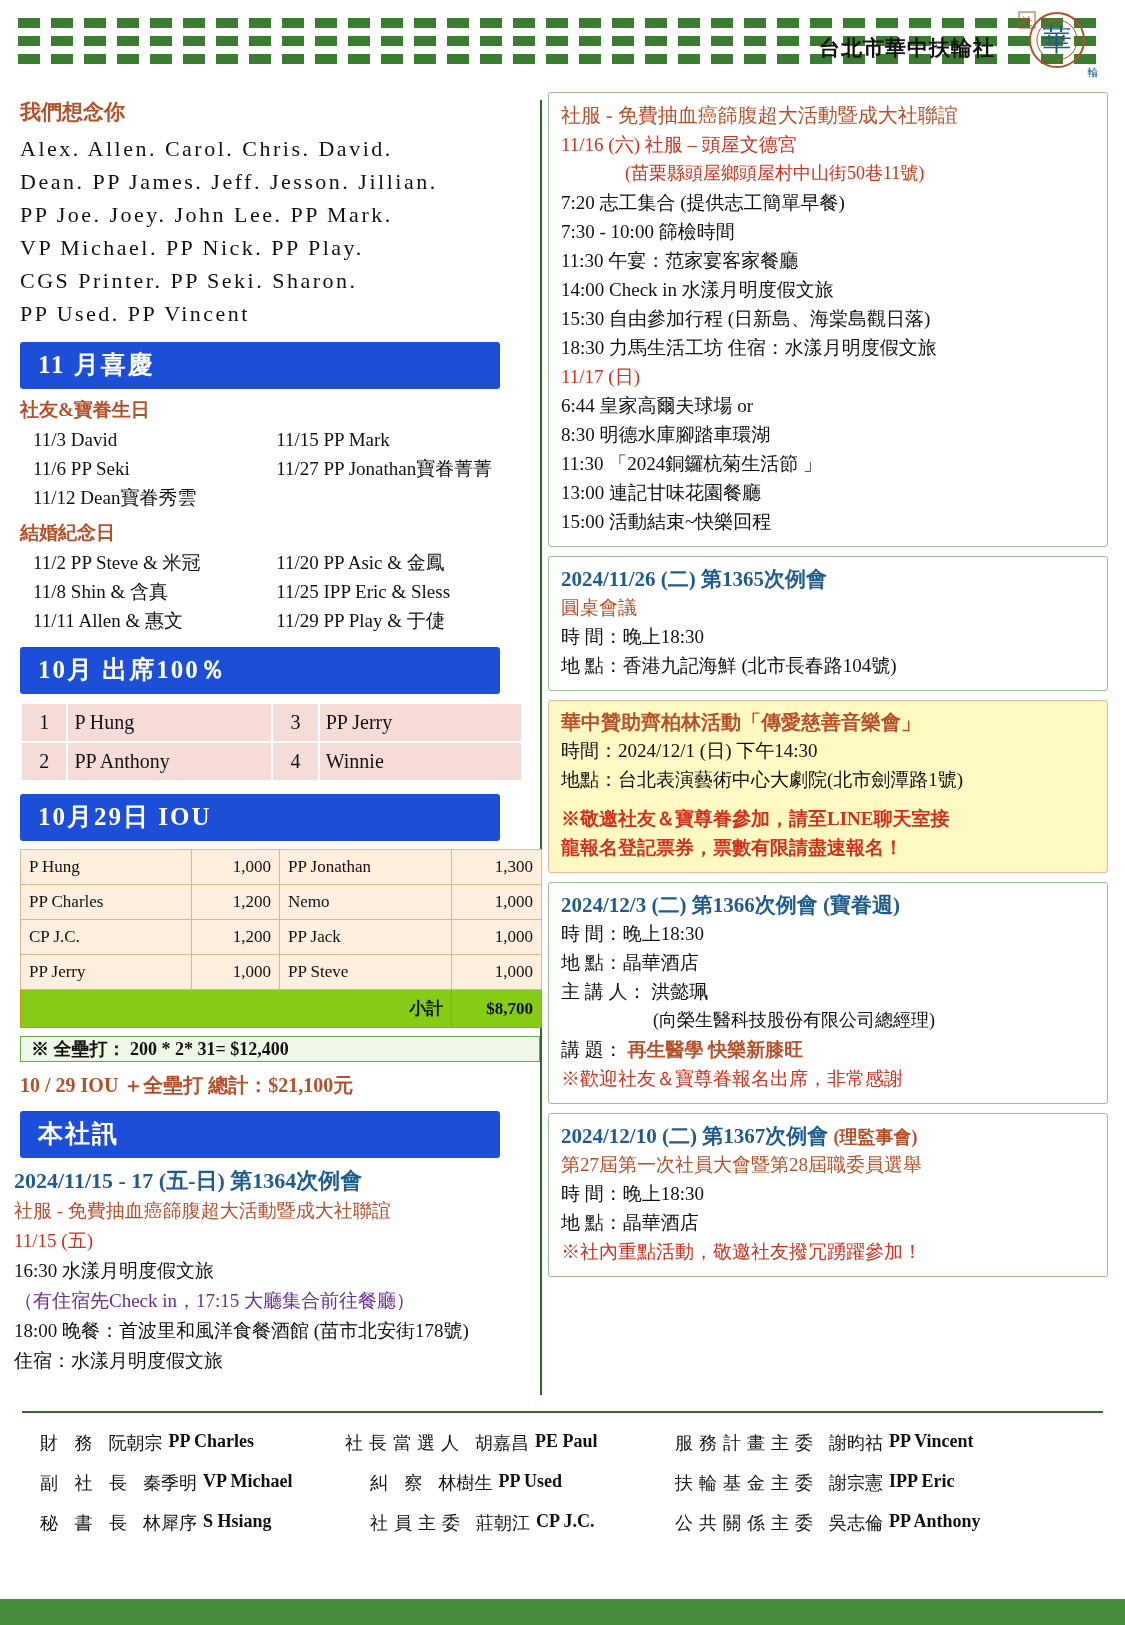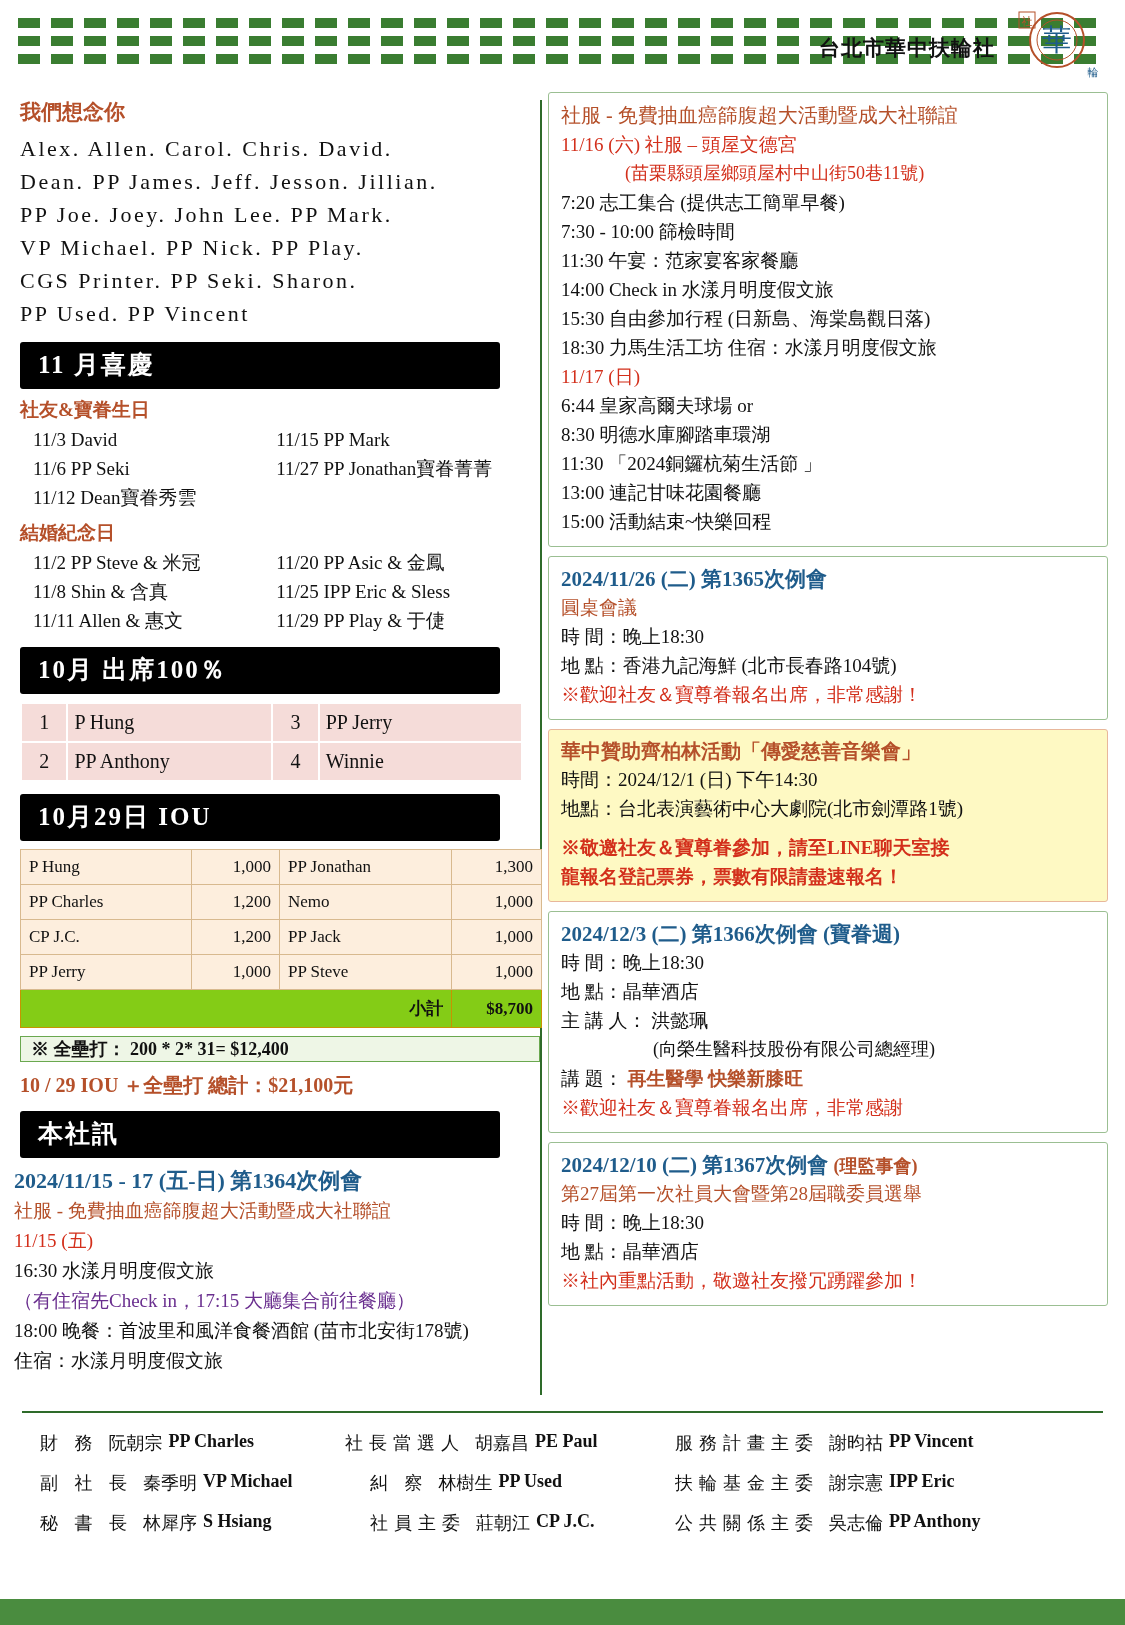--- a/index.html
+++ b/index.html
@@ -42,21 +42,21 @@
 
   
   .miss-title{
     font-size:21px;color:#b5502a;margin:6px 0 6px 6px;font-weight:bold;
   }
   .miss-names{
     font-size:22px;line-height:33px;letter-spacing:2.5px;margin-left:6px;color:#111;
   }
   .greenbar{
     margin:12px 0 8px 6px;
-    background:#000000;color:#fff;font-size:25px;font-weight:bold;
+    background:#1d4ed8;color:#fff;font-size:25px;font-weight:bold;
     padding:6px 10px 8px 18px;border-radius:3px;width:480px;box-sizing:border-box;
     letter-spacing:2px;
   }
   .sub-orange{
     color:#b5502a;font-weight:bold;font-size:19px;margin:8px 0 2px 6px;
   }
   .bd-grid{margin-left:6px;font-size:19px;line-height:29px;}
   .bd-grid .row{display:flex;}
   .bd-grid .c1{width:250px;margin-left:13px;}
   .bd-grid .c2{width:265px;}
@@ -273,21 +273,20 @@
         <div class="line">11:30 「2024銅鑼杭菊生活節 」</div>
         <div class="line">13:00  連記甘味花園餐廳</div>
         <div class="line">15:00  活動結束~快樂回程</div>
       </div>
 
       <div class="rbox">
         <div class="hd">2024/11/26 (二) 第1365次例會</div>
         <div class="line org">圓桌會議</div>
         <div class="line">時    間：晚上18:30</div>
         <div class="line">地    點：香港九記海鮮 (北市長春路104號)</div>
-        <div class="line red">※歡迎社友＆寶尊眷報名出席，非常感謝！</div>
       </div>
 
       <div class="rbox peach">
         <div class="hd2">華中贊助齊柏林活動「傳愛慈善音樂會」</div>
         <div class="line">時間：2024/12/1 (日) 下午14:30</div>
         <div class="line">地點：台北表演藝術中心大劇院(北市劍潭路1號)</div>
         <div class="line red" style="margin-top:10px;font-weight:bold">※敬邀社友＆寶尊眷參加，請至LINE聊天室接</div>
         <div class="line red" style="font-weight:bold">龍報名登記票券，票數有限請盡速報名！</div>
       </div>
 

